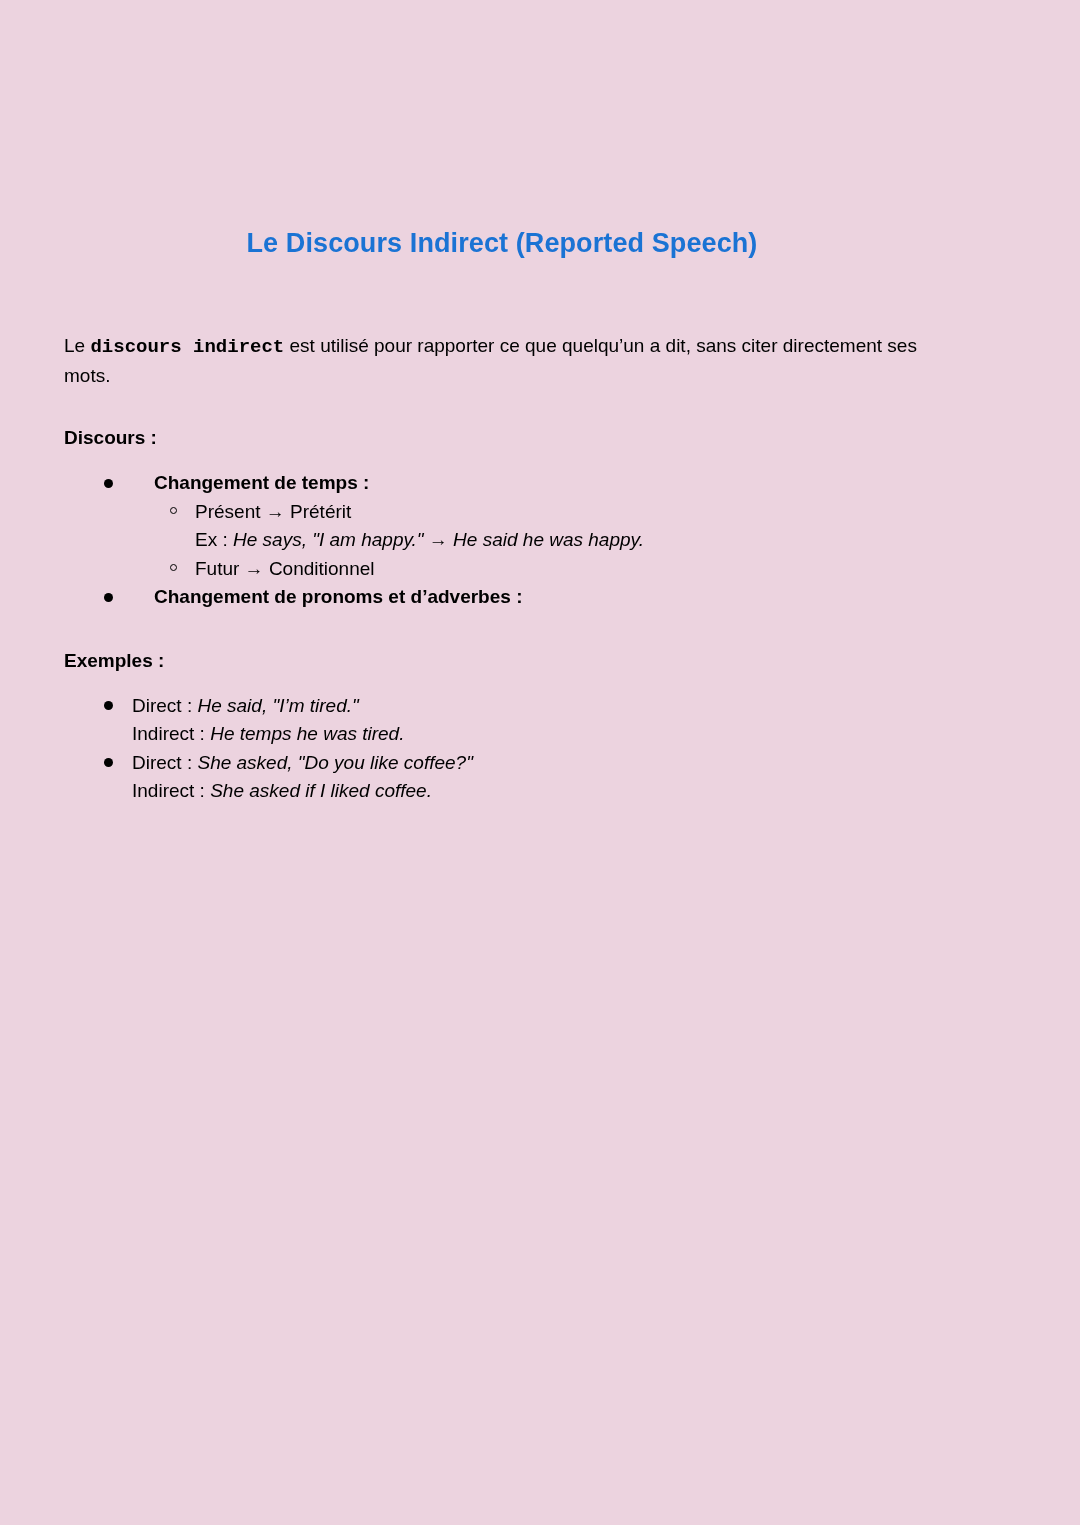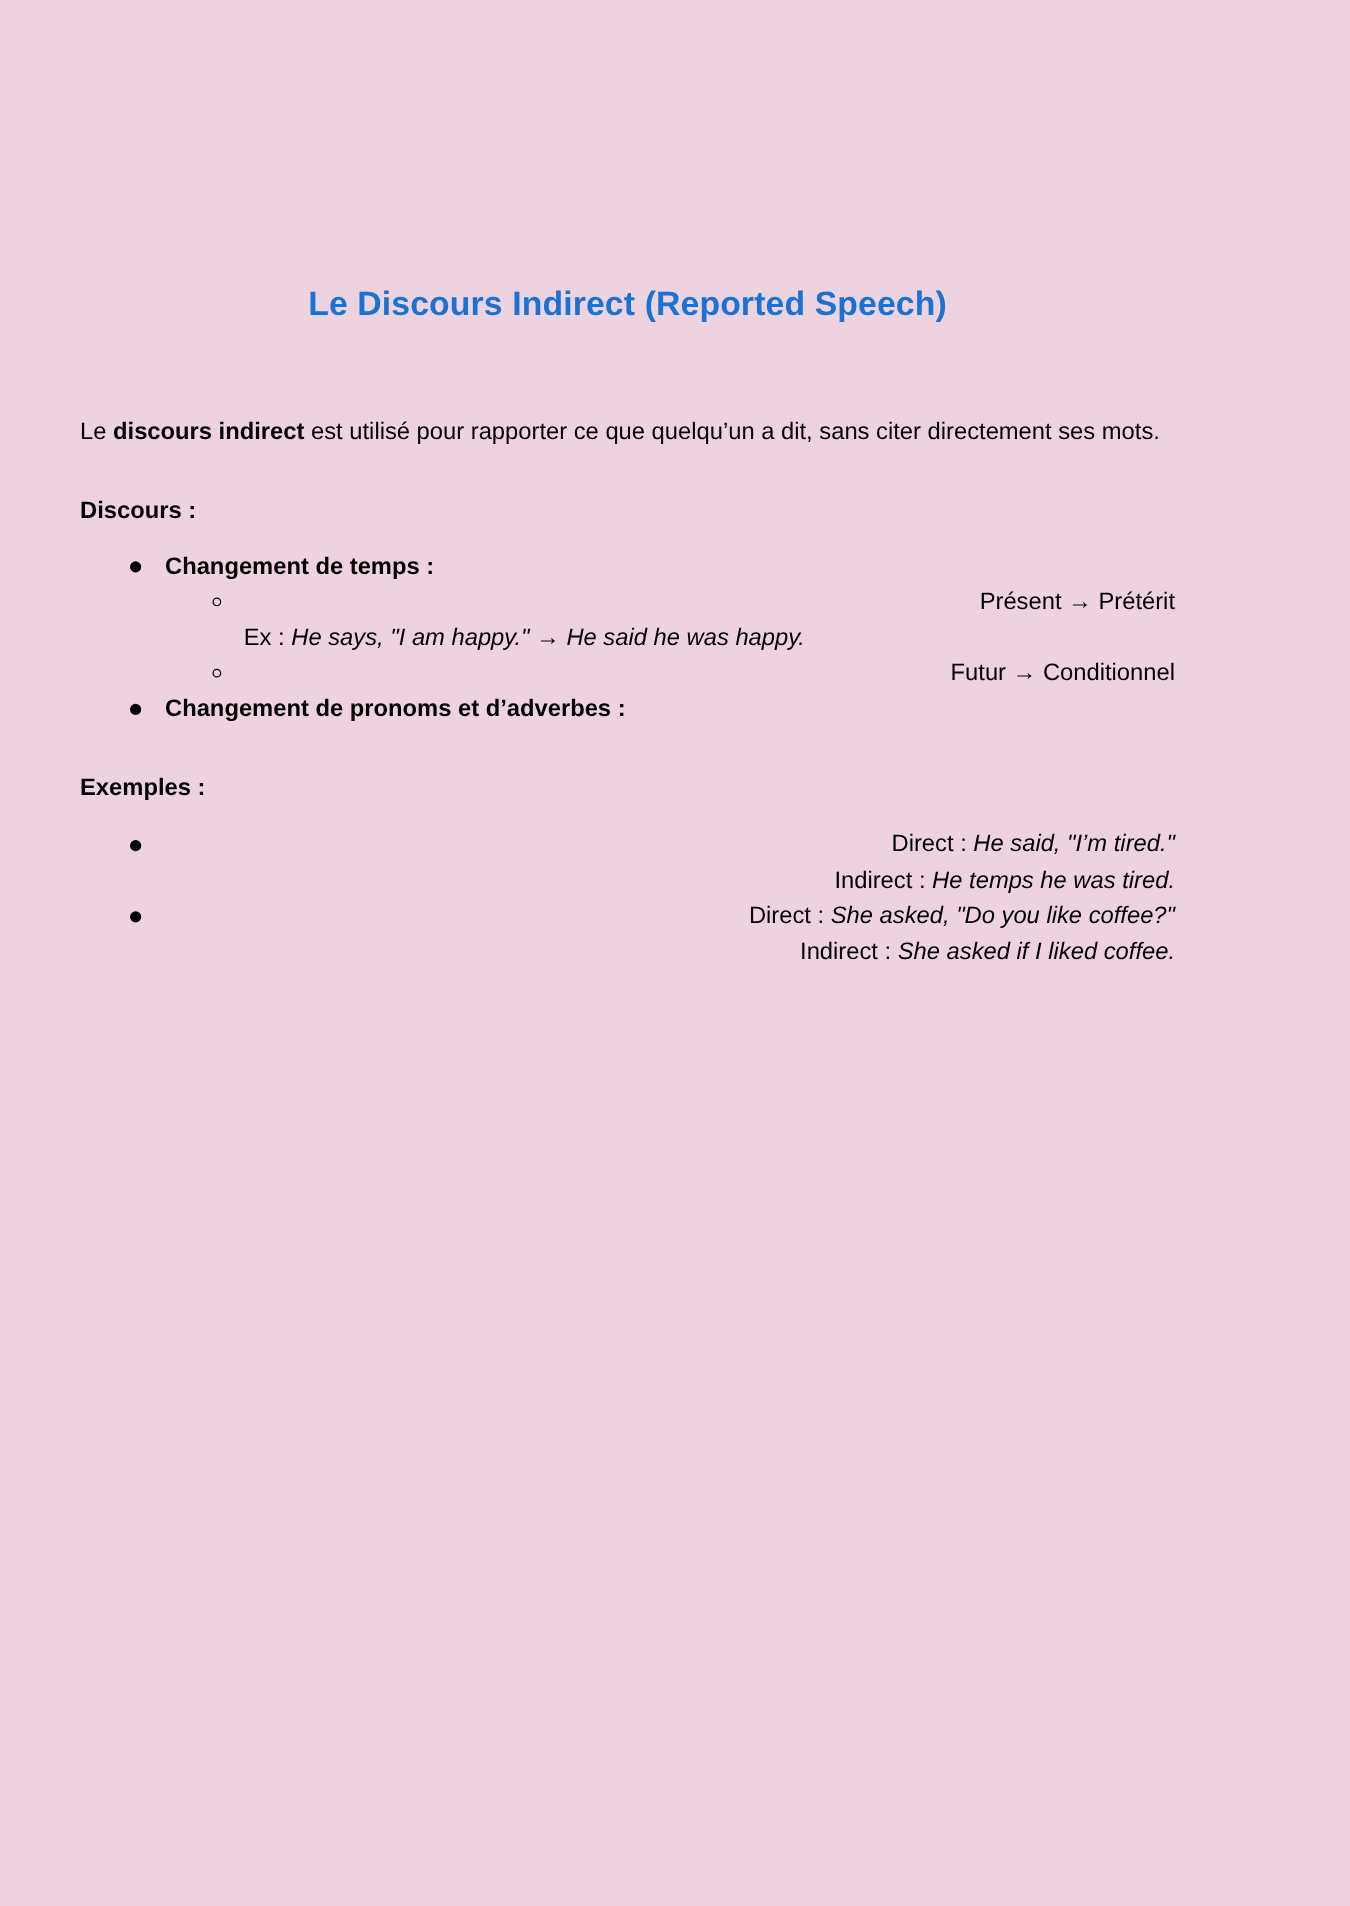--- a/index.html
+++ b/index.html
@@ -30,21 +30,21 @@
     font-weight: bold;
     letter-spacing: 0.1px;
   }
   .intro {
     margin: 0;
     padding-top: 73px;
     font-size: 19px;
     line-height: 1.45;
     max-width: 935px;
   }
-  .intro b { font-weight: bold; }
+  .intro b { font-weight: bold; font-family: Liberation Mono, monospace; }
   .section-heading {
     margin: 0;
     padding-top: 38px;
     font-size: 19px;
     font-weight: bold;
   }
   ul.level1 {
     list-style: none;
     margin: 0;
     padding: 0;
@@ -59,21 +59,21 @@
   }
   ul.level1 > li > .bullet {
     position: absolute;
     left: 40px;
     top: 0.52em;
     width: 9px;
     height: 9px;
     border-radius: 50%;
     background: #000;
   }
-  .li-label { font-weight: bold; }
+  .li-label { font-weight: bold; margin-left: 22px; }
   ul.level2 {
     list-style: none;
     margin: 0;
     padding: 0;
   }
   ul.level2 > li {
     position: relative;
     padding-left: 63px;
     font-size: 19px;
     line-height: 1.5;
@@ -91,21 +91,21 @@
   }
   .ex-line {
     display: block;
     font-size: 19px;
     line-height: 1.5;
   }
   em, .ital { font-style: italic; }
   .examples-list > li {
     line-height: 1.5;
   }
-  .sub-line { display: block; text-align: right; }
+  .sub-line { display: block; }
 </style>
 </head>
 <body>
 
 <div class="page">
 
   <h1 class="doc-title">Le Discours Indirect (Reported Speech)</h1>
 
   <p class="intro">
     <span>Le </span><b>discours indirect</b><span> est utilisé pour rapporter ce que quelqu’un a dit, sans citer directement ses mots.</span>

